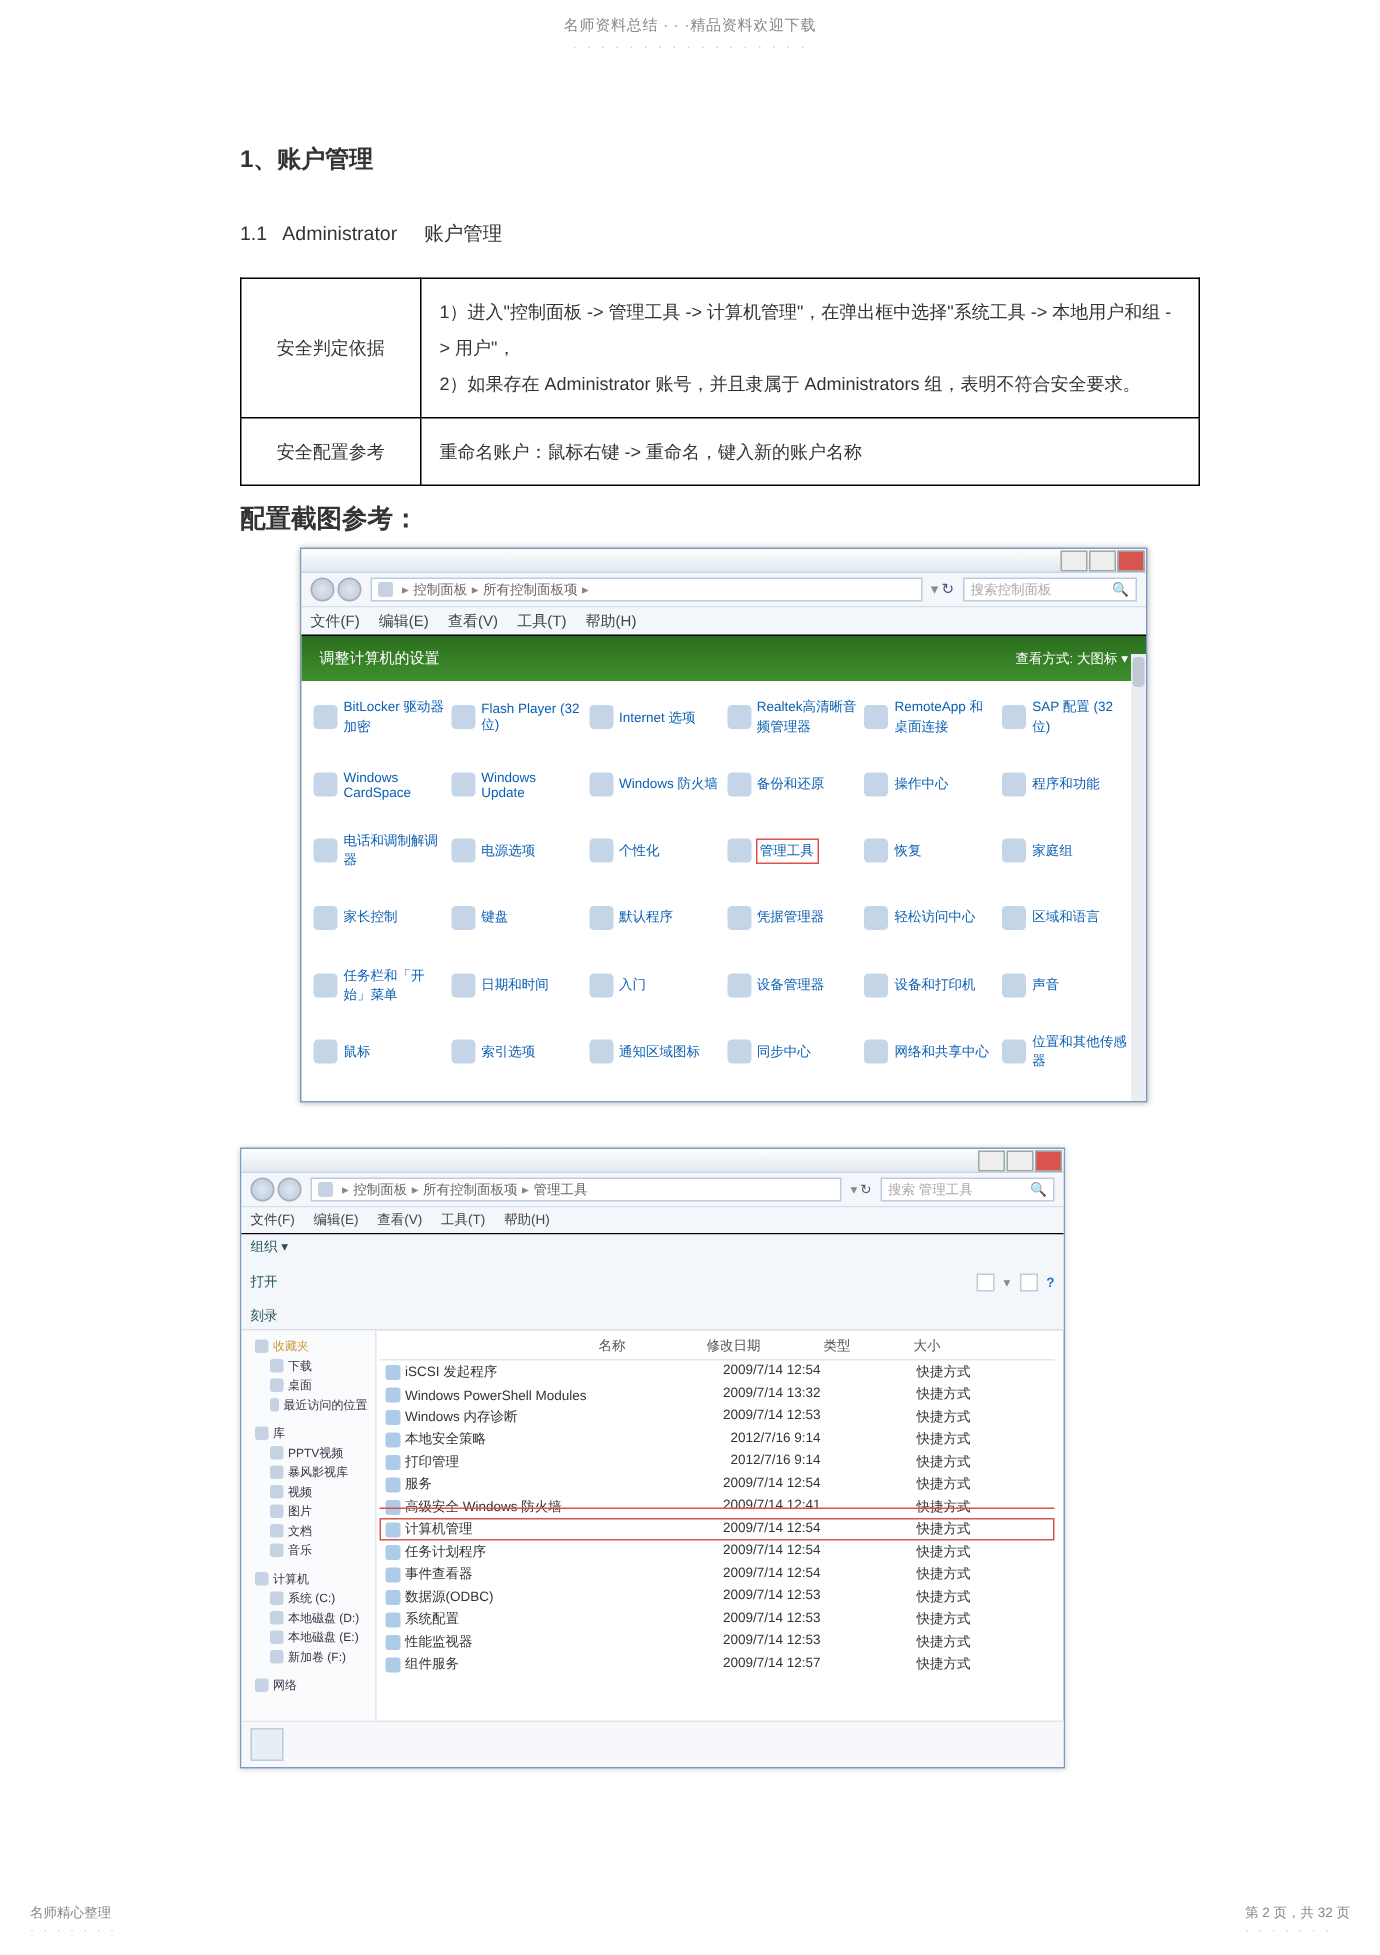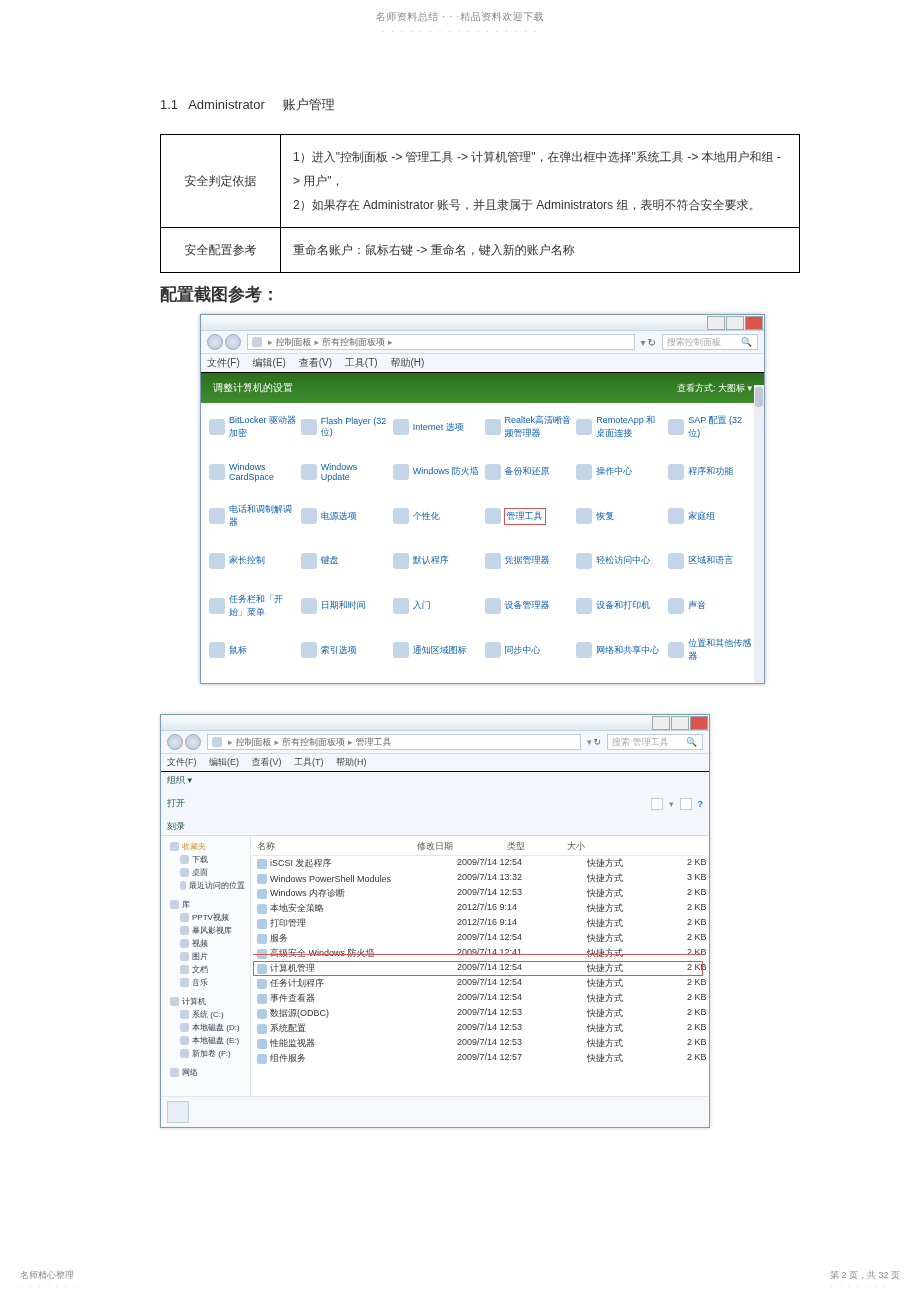--- a/index.html
+++ b/index.html
@@ -96,21 +96,21 @@
     background: radial-gradient(#e0e8f2,#b8c6d8);
     display:inline-block; border:1px solid #aab;
   }
   .breadcrumb {
     flex:1; border:1px solid #bcd; background:#fff;
     height:16px; padding:1px 4px; color:#666; font-size:9px;
     display:flex; align-items:center;
   }
   .breadcrumb .sep{ color:#888; margin:0 3px;}
   .searchbox {
-    width:96px; height:16px; border:1px solid #bcd;
+    width:116px; height:16px; border:1px solid #bcd;
     background:#fff; padding:1px 4px; color:#aaa; font-size:9px;
     display:flex; align-items:center; justify-content:space-between;
   }
   .menu-strip {
     padding:2px 6px; border-bottom:1px solid #000000;
     color:#444; background:#f3f6fa;
   }
   .menu-strip span{ margin-right:10px;}
   .cp-header {
     background: linear-gradient(#2c6e1f,#3f8f2d);
@@ -172,21 +172,21 @@
   .ex-side .node{
     display:flex; align-items:center; gap:3px;
     color:#334; padding:1px 0 1px 4px;
     white-space:nowrap; font-size:8px;
   }
   .ex-side .node.indent{ padding-left:14px;}
   .ex-side .ico{
     width:9px;height:9px;background:#c6d2e4;border-radius:2px;
   }
   .ex-side .fav{ color:#cc9933;}
-  .ex-main{ flex:1; padding:2px 6px 2px 2px; overflow:hidden; position:relative;}
+  .ex-main{ flex:1; padding:2px 6px 2px 2px; overflow:hidden; position:relative;text-align:right;}
   .ex-cols{
     display:grid;
     grid-template-columns: 160px 90px 60px 60px;
     color:#555; border-bottom:1px solid #e4e7ec;
     padding:2px 4px;
   }
   .ex-row{
     display:grid;
     grid-template-columns: 160px 90px 60px 60px;
     padding:1px 4px;
@@ -231,20 +231,23 @@
 </head>
 <body>
 
 <div class="page-header">
   <div>名师资料总结 · · ·精品资料欢迎下载</div>
   <div class="dotline">· · · · · · · · · · · · · · · · ·</div>
 </div>
 
 <div class="content">
 
+  <h2 class="section">
+    <span>1、</span><span>账户管理</span>
+  </h2>
 
   <div class="subsection">
     <span>1.1</span>&nbsp;&nbsp;
     <span>Administrator</span>&nbsp;&nbsp;&nbsp;&nbsp;
     <span>账户管理</span>
   </div>
 
   <table class="info">
     <tbody>
         <tr>

